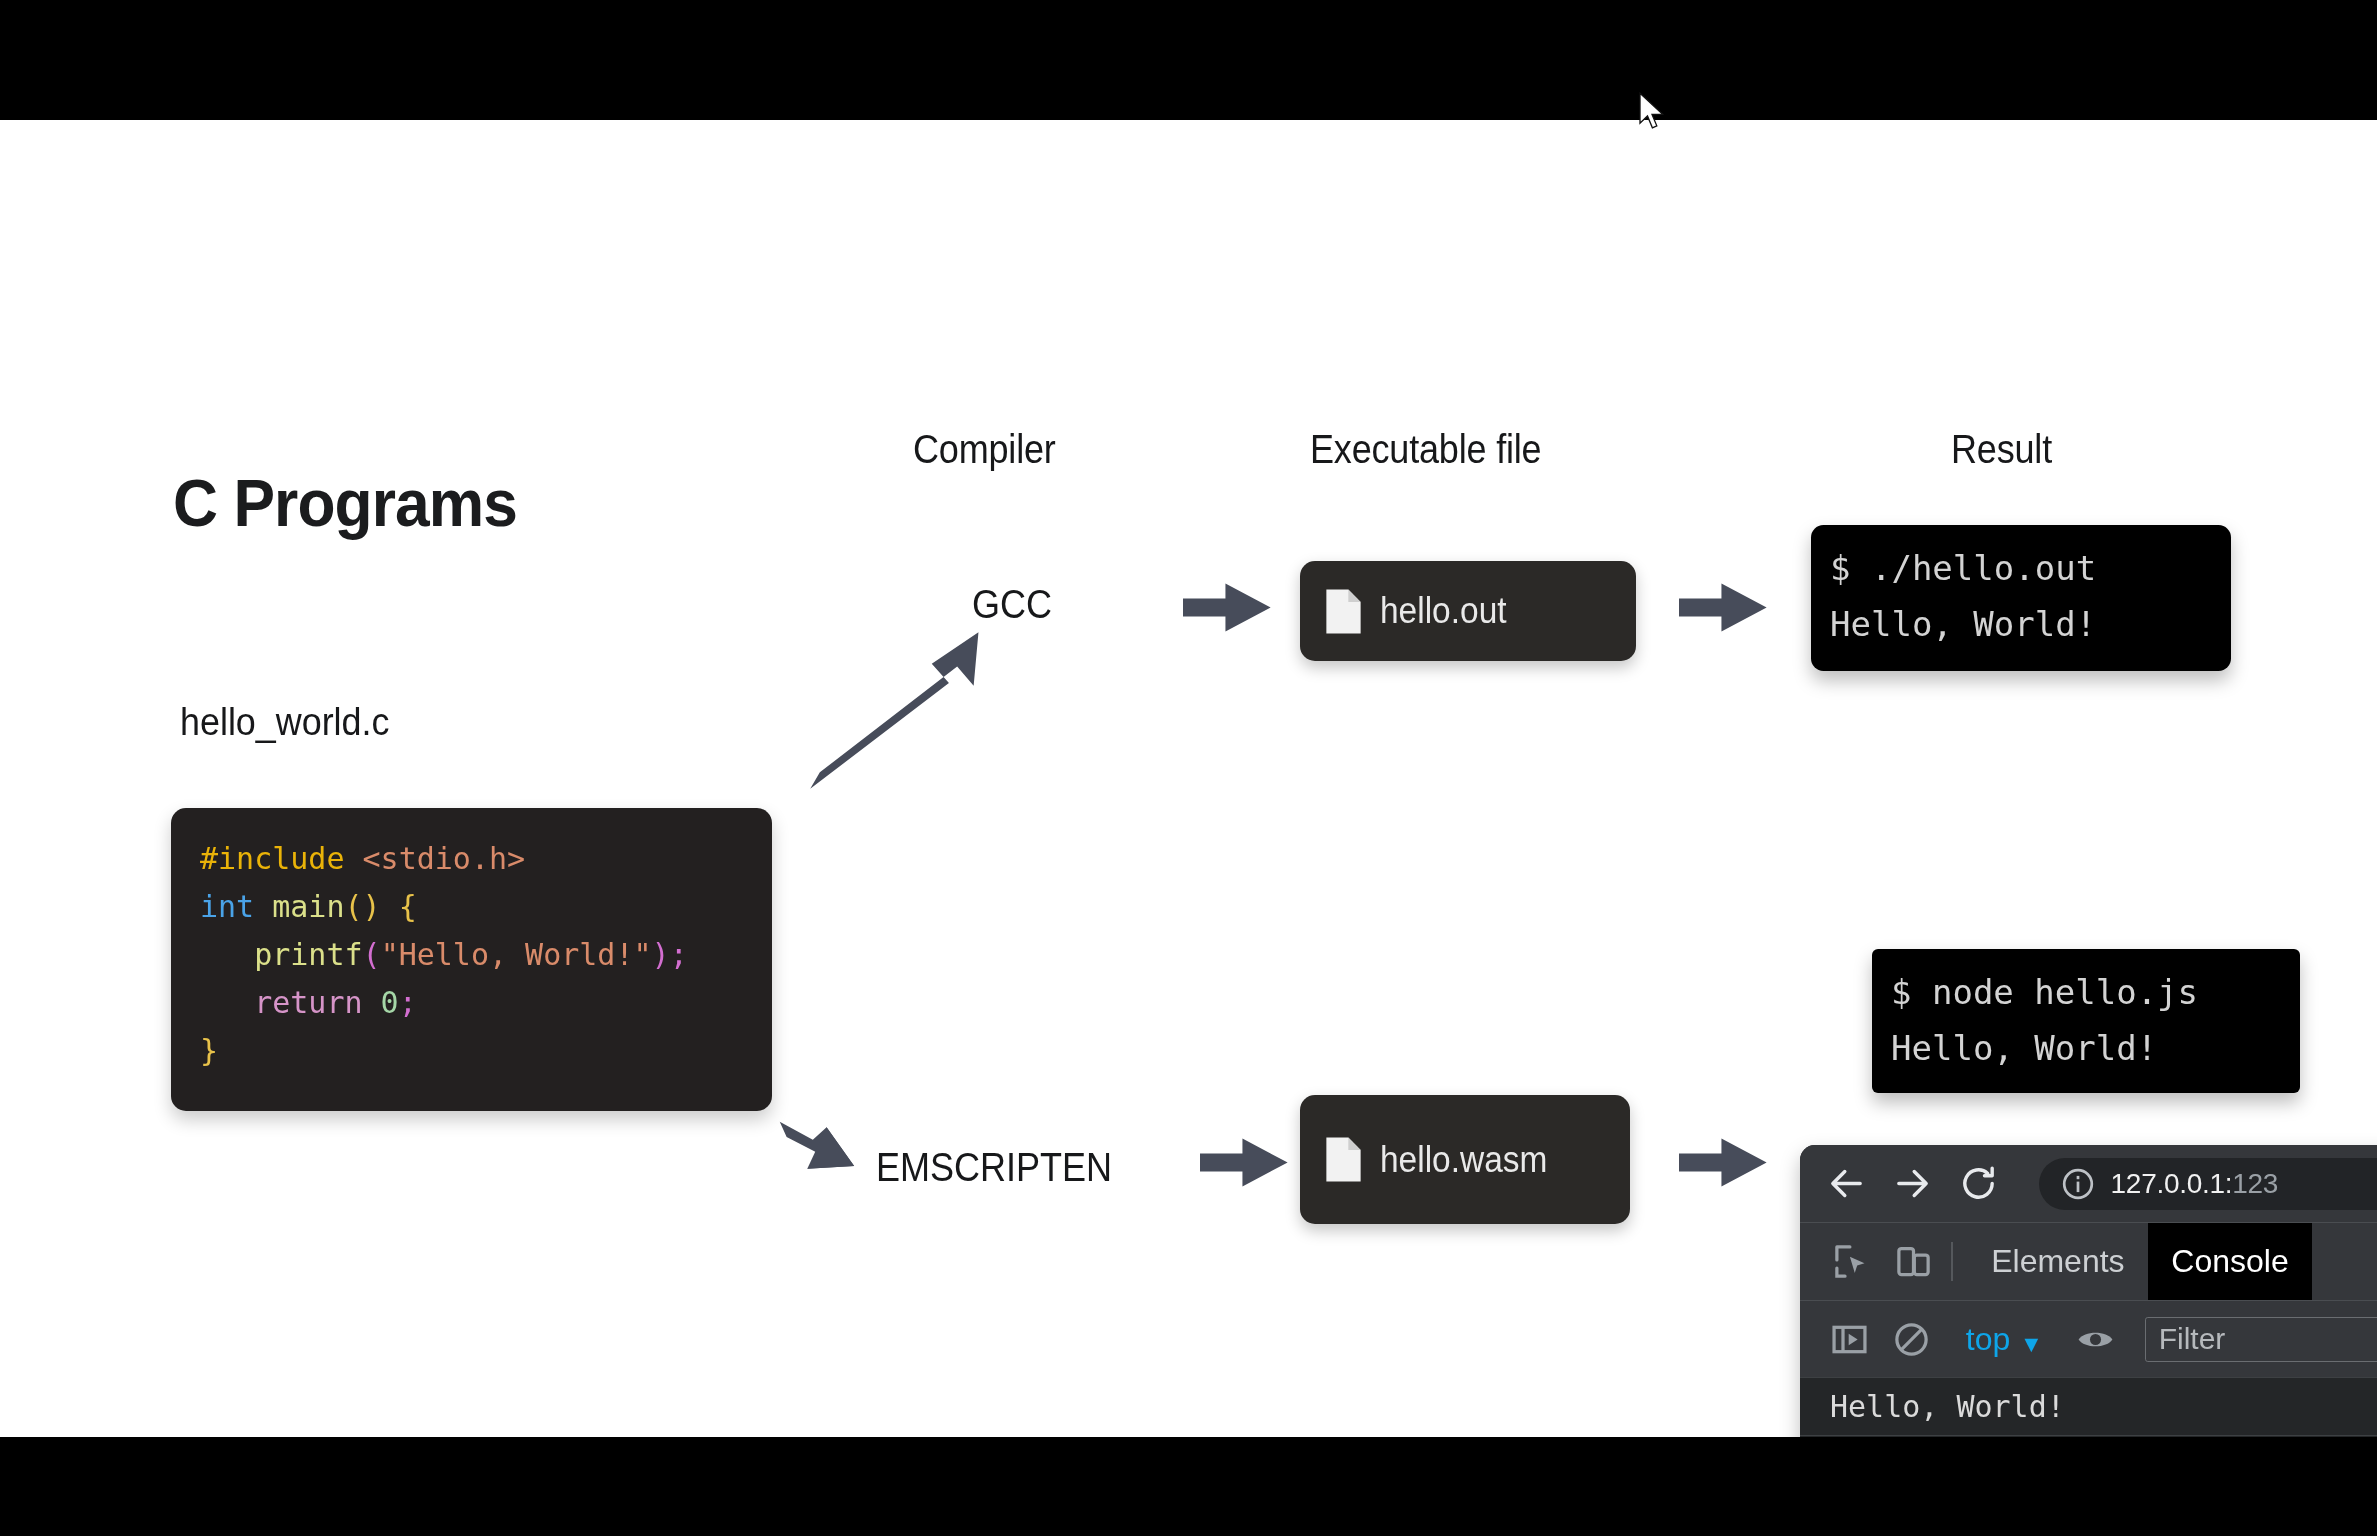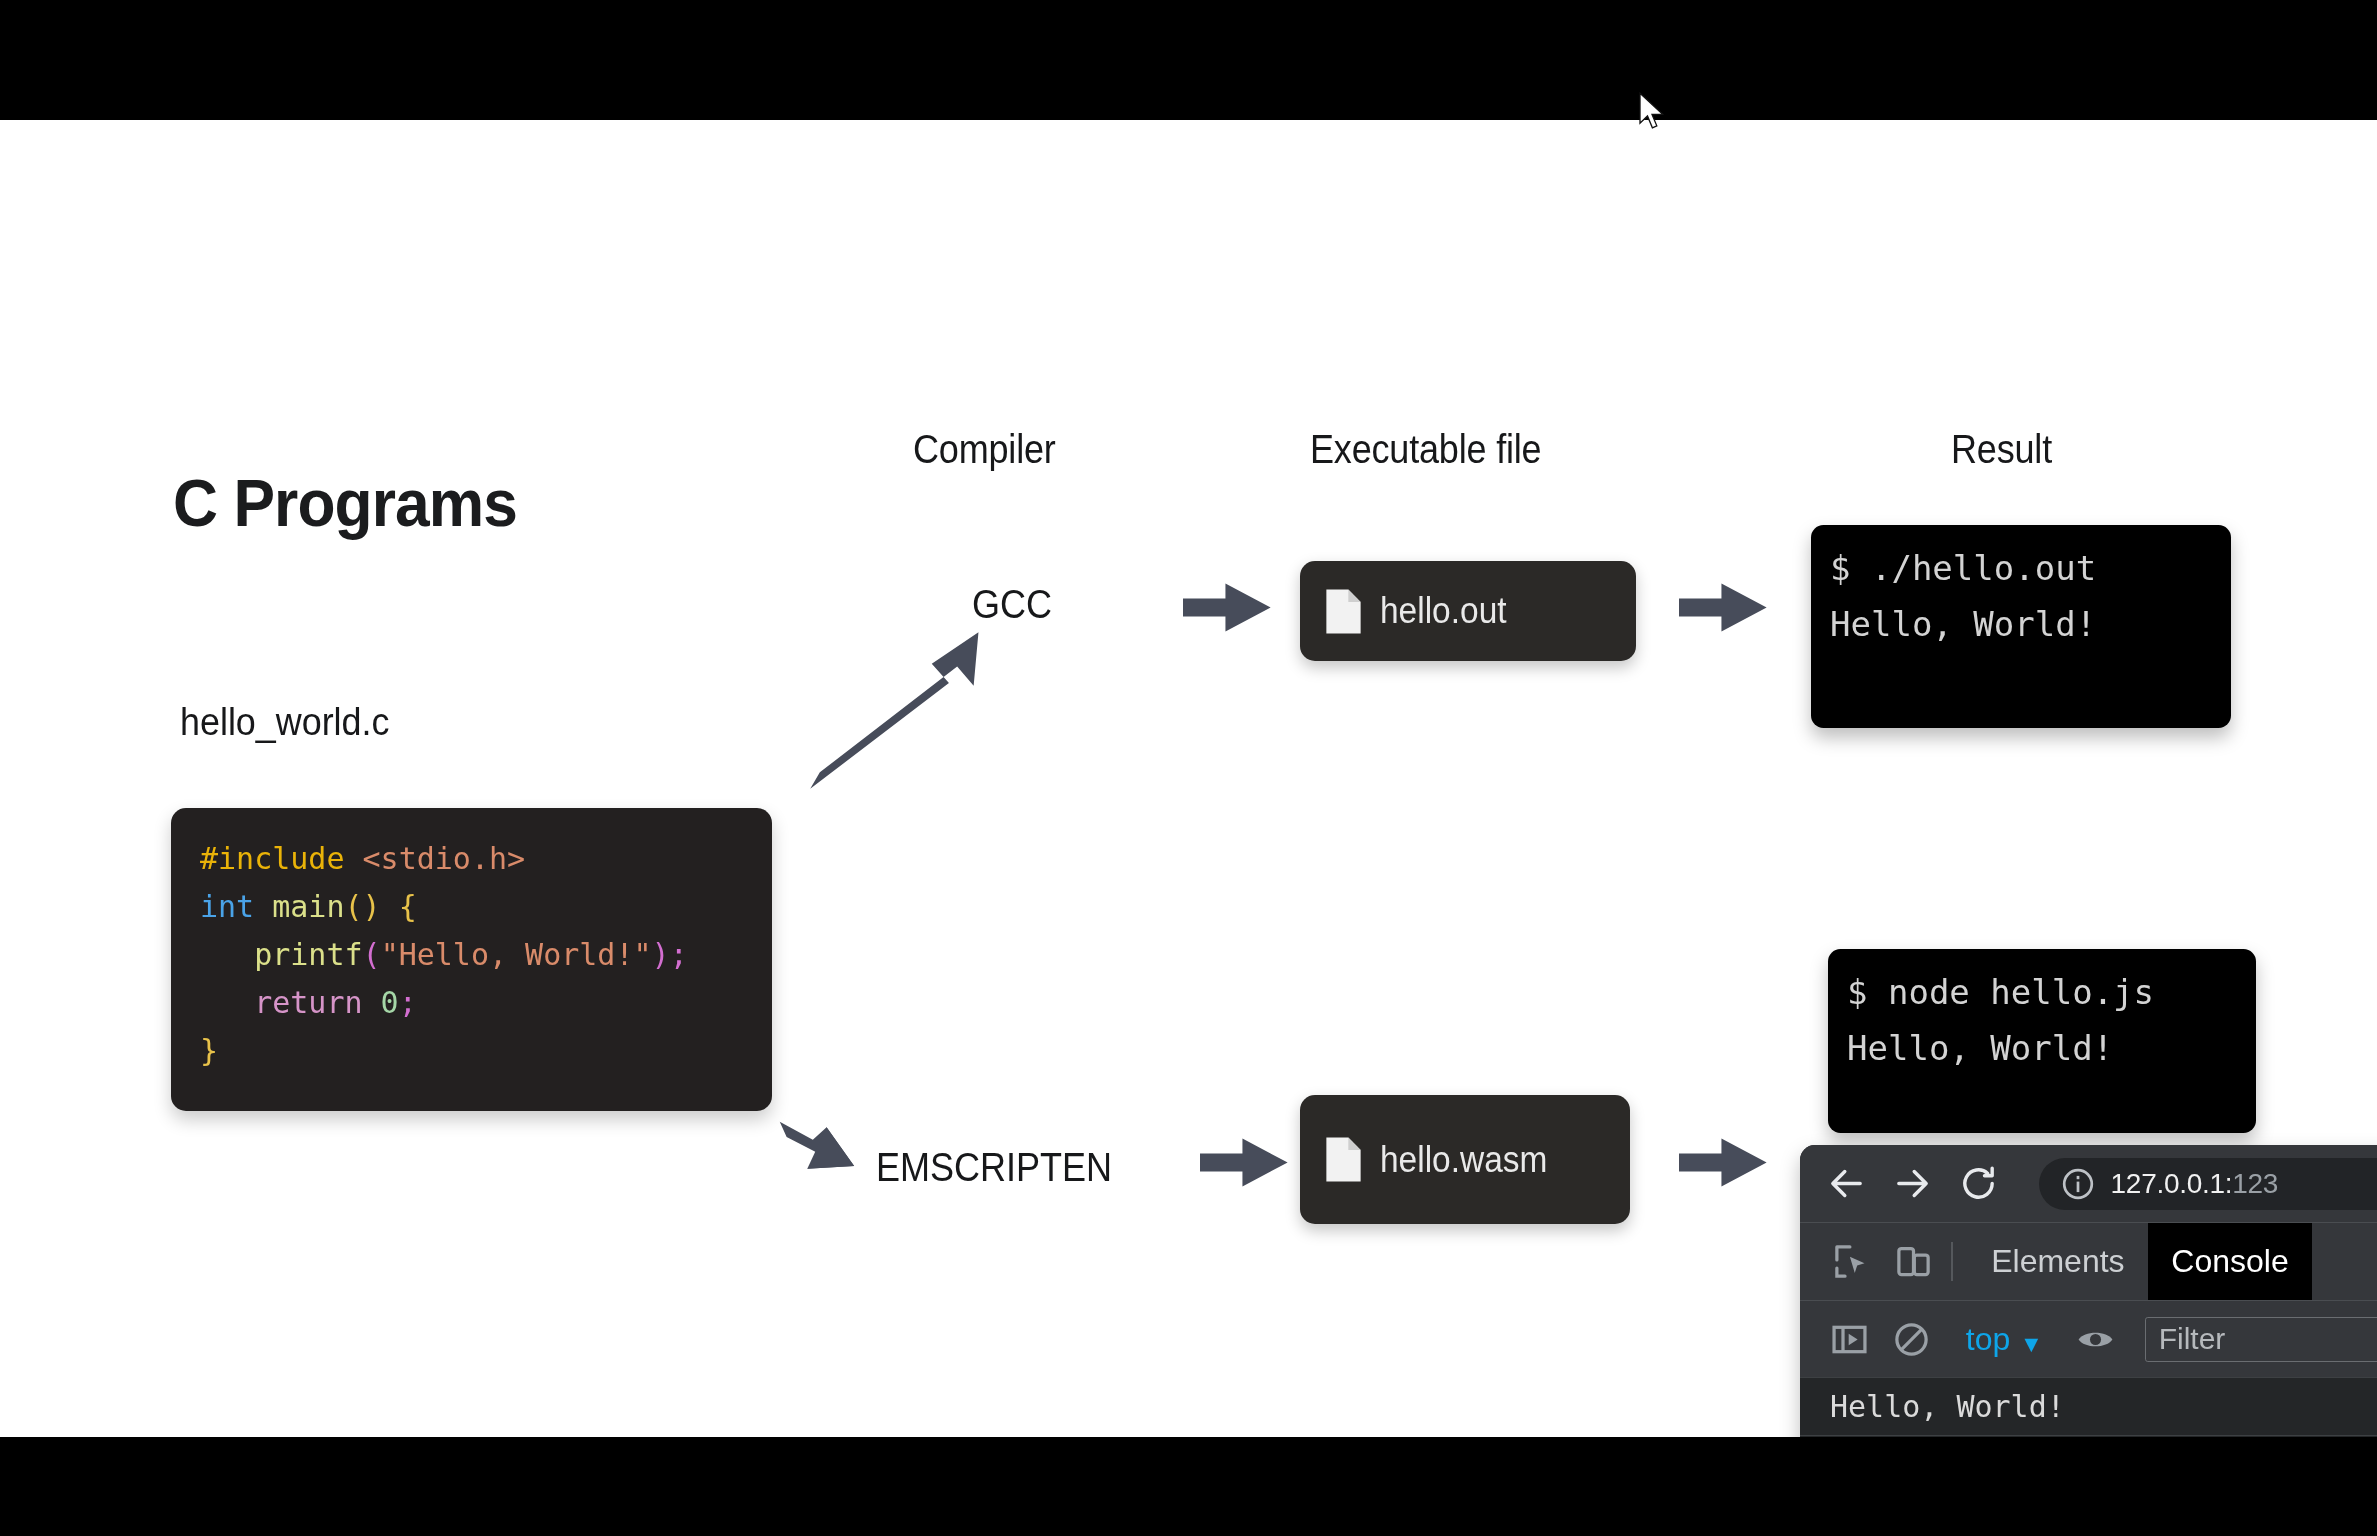--- a/index.html
+++ b/index.html
@@ -111,22 +111,22 @@
   .terminal{
     position:absolute;background:#000;border-radius:12.4px;
     box-shadow:0 9.6px 18px rgba(0,0,0,.25);
     padding:15px 19px 18px 19px;box-sizing:border-box;
   }
   .terminal pre{
     margin:0;
     font-family:"DejaVu Sans Mono","Liberation Mono",monospace;
     font-size:34px;line-height:56px;color:#d3d3d3;white-space:pre;
   }
-  #term-out{left:1811px;top:405px;width:420px;height:203px;}
-  #term-node{left:1828px;top:829px;width:428px;height:184px;}
+  #term-out{left:1811px;top:405px;width:420px;height:146px;}
+  #term-node{left:1872px;top:829px;width:428px;height:144px;border-radius:6px;}
 
   
   .browser{
     position:absolute;left:1800px;top:1025px;width:619px;height:385px;
     background:#292b2e;border-radius:15px 15px 15px 15px;
     box-shadow:0 9.6px 20.6px rgba(0,0,0,.25);
     overflow:hidden;
   }
   .bw-toolbar{position:relative;height:77px;background:#35373b;display:flex;align-items:center;padding:0 0 0 26px;box-sizing:border-box;}
   .bw-icon{width:41px;height:41px;margin-right:25px;flex:0 0 auto;}

